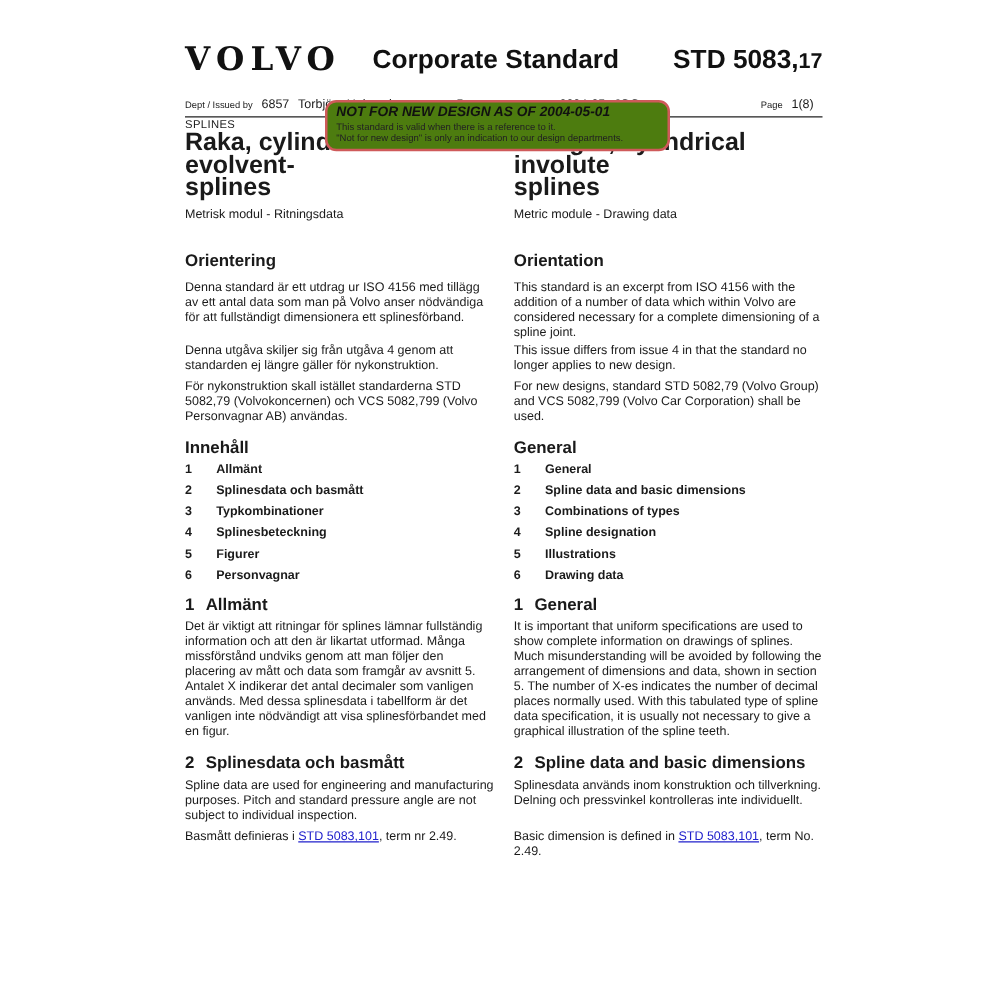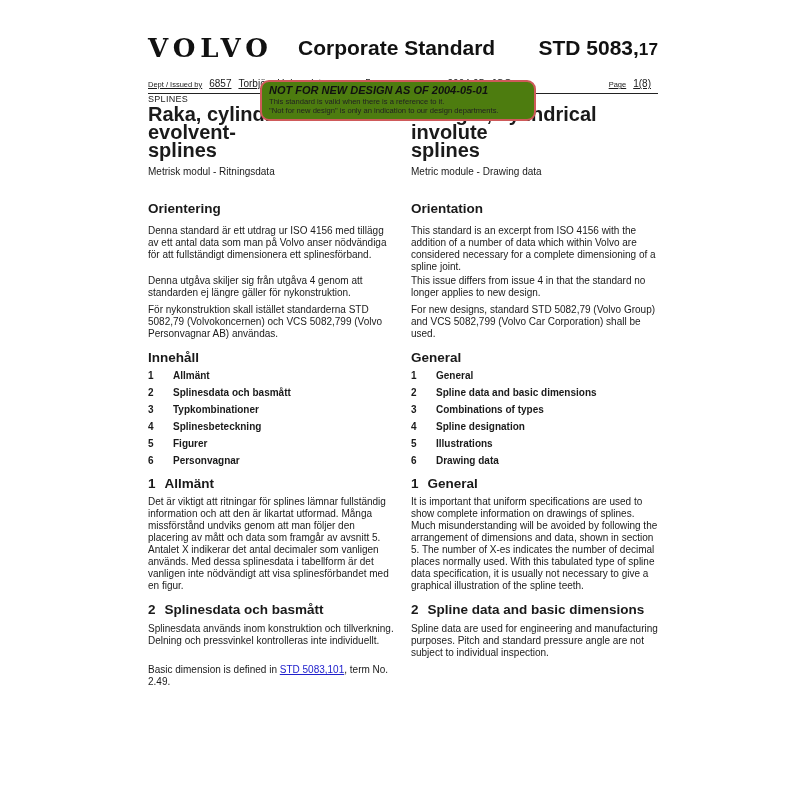--- a/index.html
+++ b/index.html
@@ -9,21 +9,21 @@
 
   
   .masthead{display:flex;align-items:center;padding-top:28px;height:40px;}
   .logo{width:150px;font-family:"DejaVu Serif",serif;font-weight:bold;font-size:26px;
         letter-spacing:5px;color:#111;}
   .doctype{flex:1;text-align:left;font-size:21px;font-weight:bold;color:#111;}
   .stdnum{width:145px;text-align:right;font-size:21px;font-weight:bold;color:#111;white-space:nowrap;}
   .stdsuffix{font-size:0.82em;}
 
   
-  .metarow{margin-top:10px;display:flex;align-items:flex-end;font-size:10px;white-space:nowrap;text-decoration:underline;}
+  .metarow{margin-top:10px;display:flex;align-items:center;font-size:10px;white-space:nowrap;}
   .mlabel{font-size:7.5px;color:#222;margin-right:7px;}
   .mval{margin-right:7px;}
   .gap1{margin-left:12px;}
   .gap2{margin-left:24px;}
   .spacer{flex:1;}
 
   .ruler{margin-top:4px;border-top:1.5px solid #222;}
 
   
   .notice{position:absolute;top:80px;left:112px;width:258px;background:#4d7c0f;
@@ -163,20 +163,21 @@
 
       <div class="h2" style="margin-bottom:4px"><span class="hnum">1</span><span>Allmänt</span></div>
       <div class="h2" style="margin-bottom:4px"><span class="hnum">1</span><span>General</span></div>
 
       <div class="para endgap">Det är viktigt att ritningar för splines lämnar fullständig information och att den är likartat utformad. Många missförstånd undviks genom att man följer den placering av mått och data som framgår av avsnitt 5. Antalet X indikerar det antal decimaler som vanligen används. Med dessa splinesdata i tabellform är det vanligen inte nödvändigt att visa splinesförbandet med en figur.</div>
       <div class="para endgap">It is important that uniform specifications are used to show complete information on drawings of splines. Much misunderstanding will be avoided by following the arrangement of dimensions and data, shown in section 5. The number of X-es indicates the number of decimal places normally used. With this tabulated type of spline data specification, it is usually not necessary to give a graphical illustration of the spline teeth.</div>
 
       <div class="h2" style="margin-bottom:5px"><span class="hnum">2</span><span>Splinesdata och basmått</span></div>
       <div class="h2" style="margin-bottom:5px"><span class="hnum">2</span><span>Spline data and basic dimensions</span></div>
 
+      <div class="para">Spline data are used for engineering and manufacturing purposes. Pitch and standard pressure angle are not subject to individual inspection.</div>
       <div class="para">Splinesdata används inom konstruktion och tillverkning. Delning och pressvinkel kontrolleras inte individuellt.</div>
-      <div class="para">Spline data are used for engineering and manufacturing purposes. Pitch and standard pressure angle are not subject to individual inspection.</div>
 
+      <div class="para"><span>Basmått definieras i </span><a class="stdlink" href="#">STD 5083,101</a><span>, term nr 2.49.</span></div>
       <div class="para"><span>Basic dimension is defined in </span><a class="stdlink" href="#">STD 5083,101</a><span>, term No. 2.49.</span></div>
 
     </div>
   </div>
 </div>
 
 </body></html>

